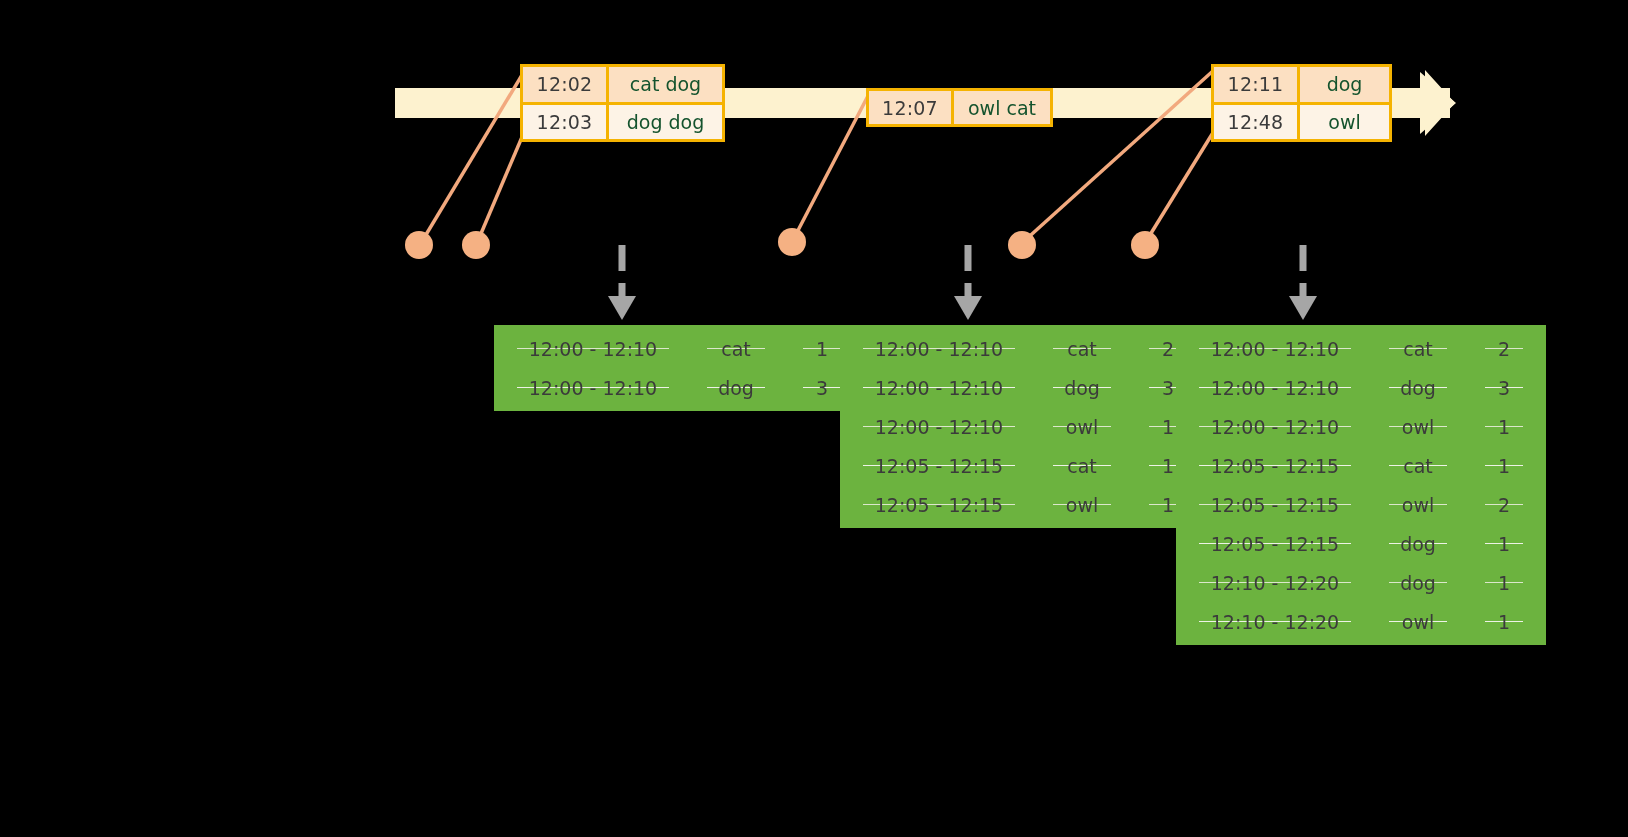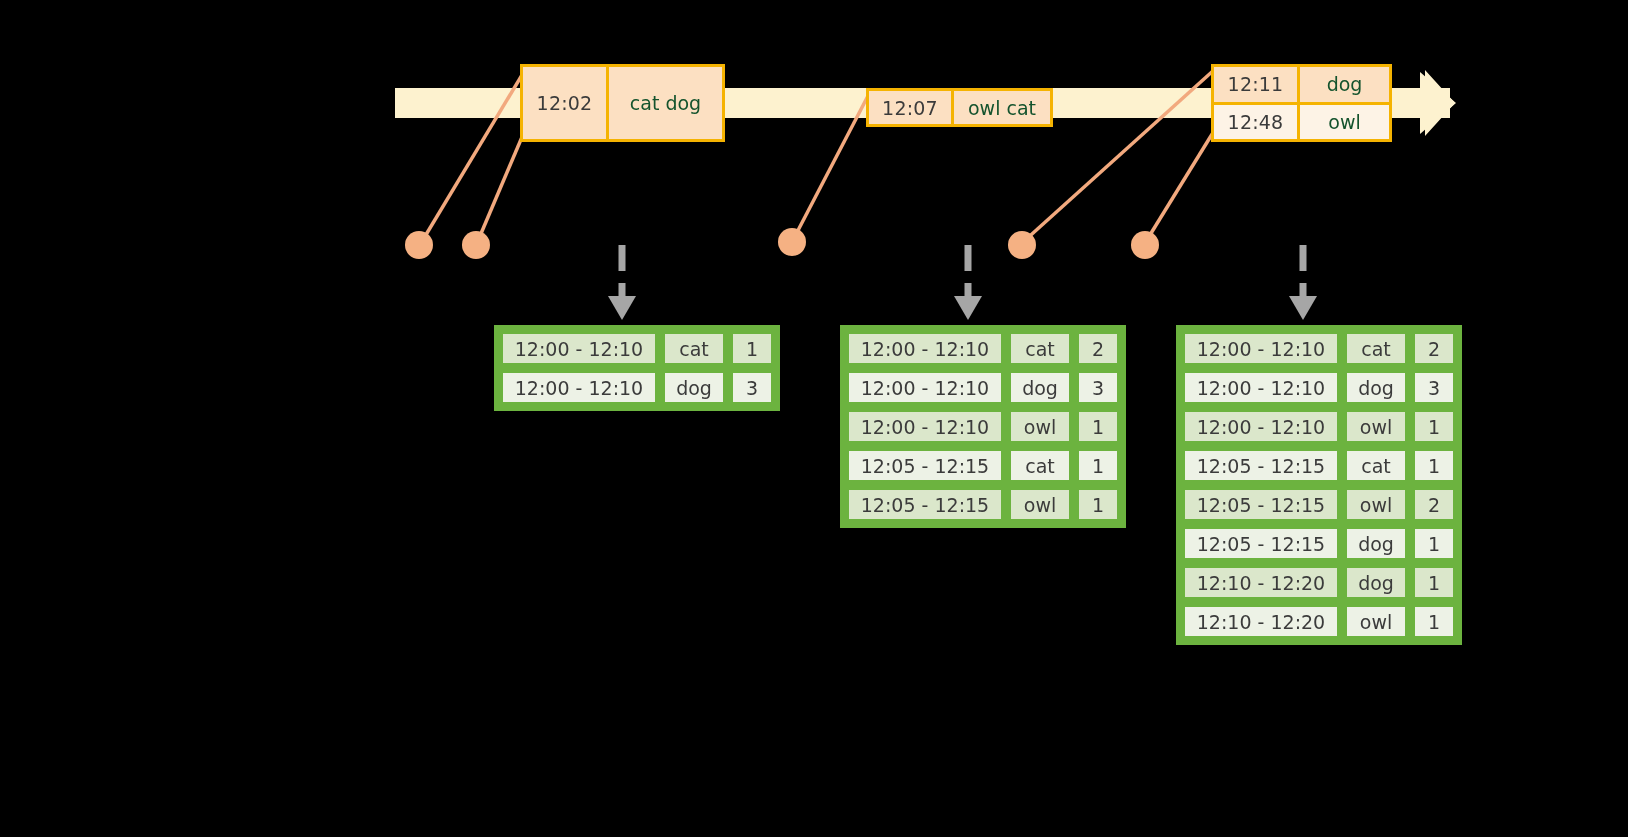--- a/index.html
+++ b/index.html
@@ -100,21 +100,21 @@
   }
   .res-row.shade-a .res-cell { background: #dbe7cb; }
   .res-row.shade-b .res-cell { background: #edf2e6; }
   .res-cell {
     box-sizing: border-box;
     display: flex;
     align-items: center;
     justify-content: center;
     font-size: 19px;
     color: #3b3b3b;
-    margin: 5px;
+    margin: 19px;
   }
   .res-window { width: 152px; }
   .res-key    { width: 58px; }
   .res-count  { width: 38px; }
 
   #result-table-1 { left: 494px;  top: 325px; }
   #result-table-2 { left: 840px;  top: 325px; }
   #result-table-3 { left: 1176px; top: 325px; }
 </style>
 </head>
@@ -153,20 +153,24 @@
       <line x1="1303" y1="245" x2="1303" y2="300" stroke="#a6a6a6" stroke-width="7" stroke-dasharray="26,12"></line>
       <polygon points="1289,296 1317,296 1303,320" fill="#a6a6a6"></polygon>
     </g>
   </svg>
 
   <div class="event-box" id="event-box-1">
     <div class="event-row shade-a">
       <div class="ev-time">12:02</div>
       <div class="ev-words">cat dog</div>
     </div>
+    <div class="event-row shade-b">
+      <div class="ev-time">12:03</div>
+      <div class="ev-words">dog dog</div>
+    </div>
   </div>
 
   <div class="event-box" id="event-box-2">
     <div class="event-row shade-a">
       <div class="ev-time">12:07</div>
       <div class="ev-words">owl cat</div>
     </div>
   </div>
 
   <div class="event-box" id="event-box-3">

